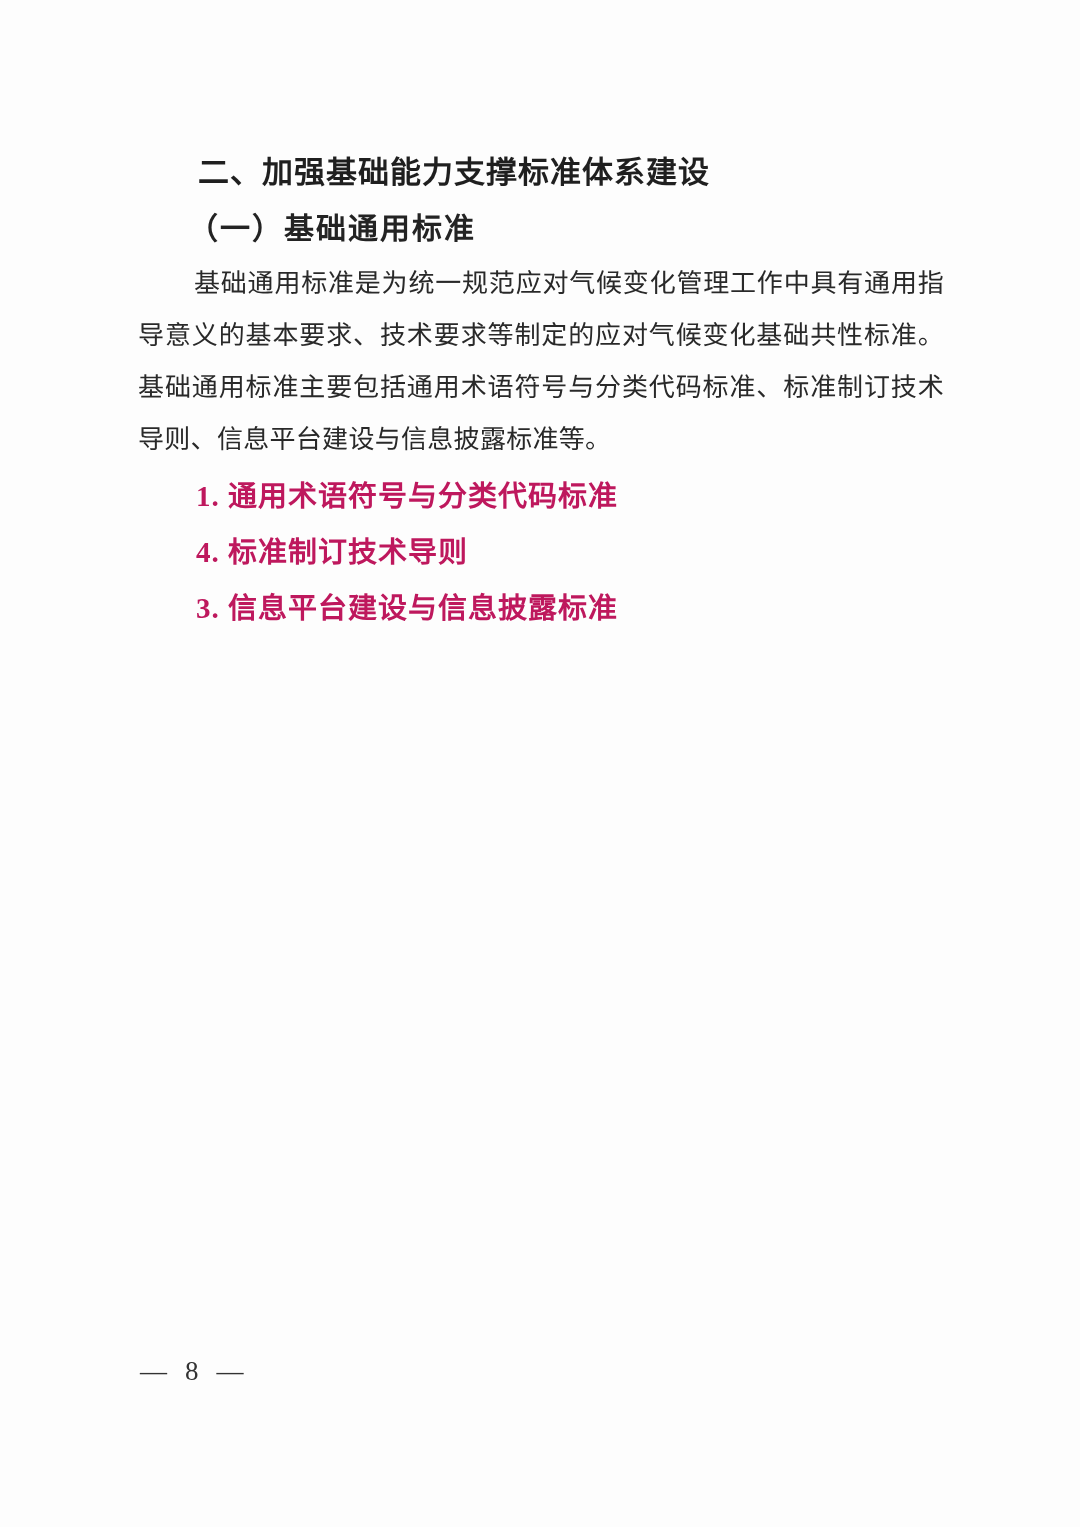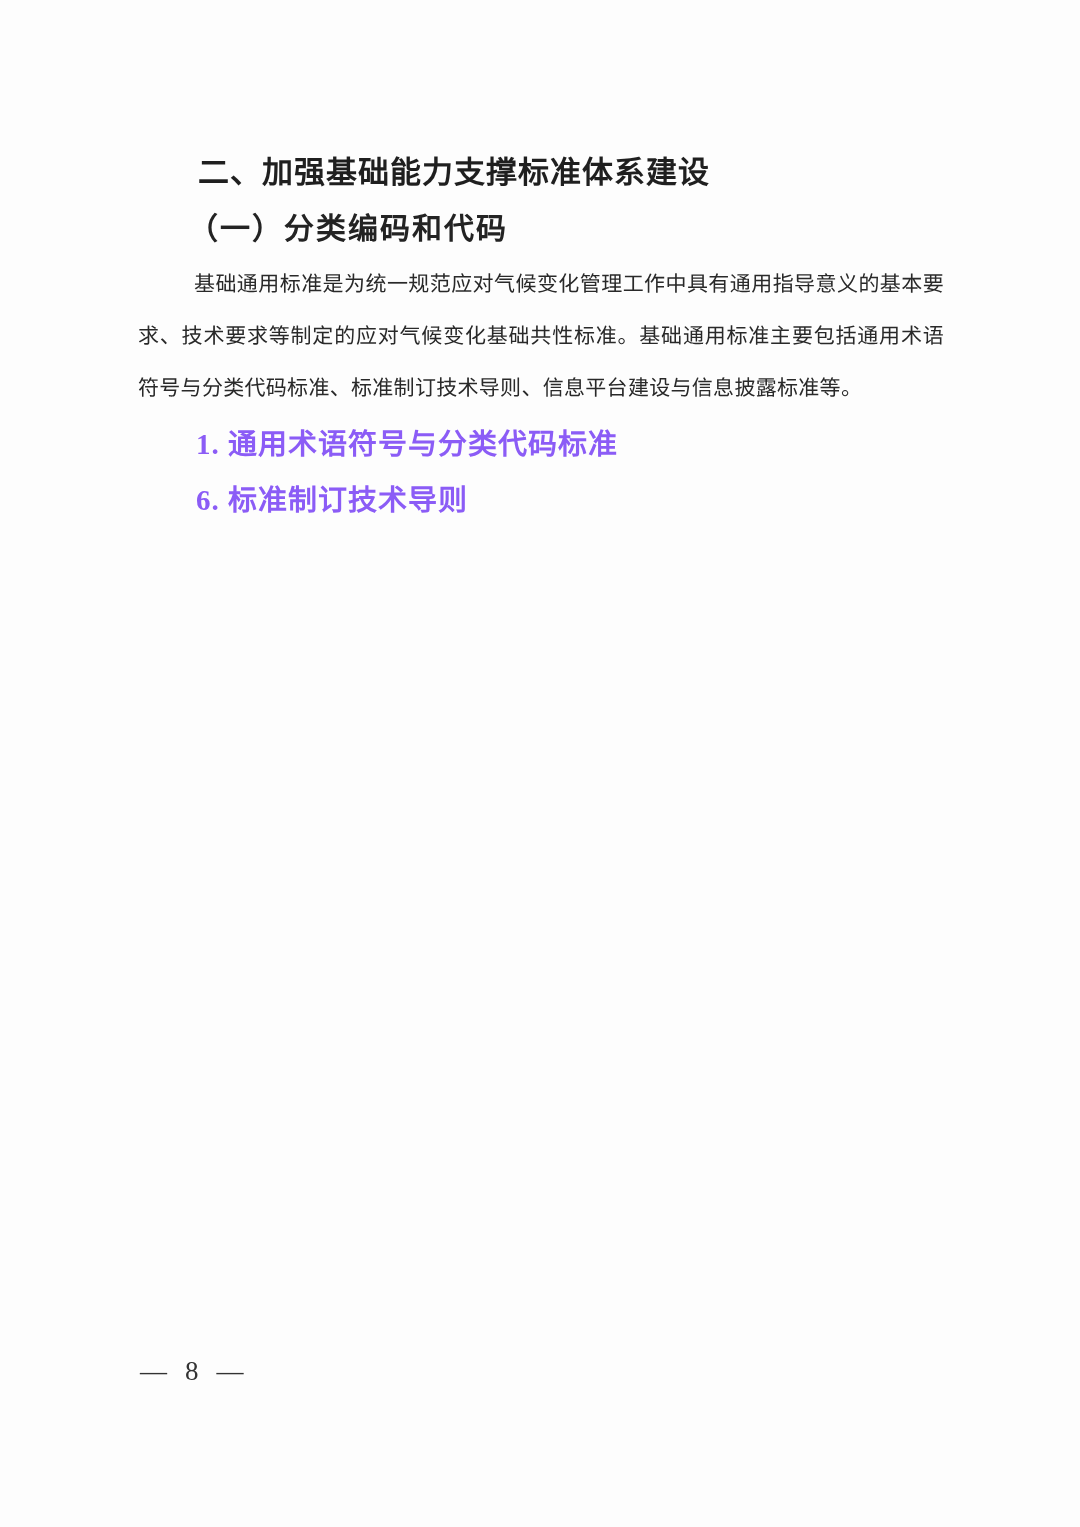--- a/index.html
+++ b/index.html
@@ -48,26 +48,26 @@
     white-space: nowrap;
   }
   .h-num {
     font-family: "Liberation Serif", serif;
     font-weight: 700;
     font-size: 29px;
     line-height: 52px;
     text-indent: 58px;
     letter-spacing: 1px;
     margin-top: 4px;
-    color: #8b5cf6;
+    color: #be185d;
     white-space: nowrap;
   }
   .para {
     margin: 2px 0 0 0;
-    font-size: 21px;
+    font-size: 26px;
     line-height: 52px;
     text-align: justify;
     text-justify: inter-character;
     text-indent: 56px;
     letter-spacing: 0.3px;
     color: #292929;
   }
   .footer {
     position: absolute;
     left: 140px;
@@ -82,30 +82,31 @@
   }
 </style>
 </head>
 <body>
 
 <div class="page">
   <div class="content">
 
     <div class="h-main">二、加强基础能力支撑标准体系建设</div>
 
-    <div class="h-sub">（一）分类编码和代码</div>
+    <div class="h-sub">（一）基础通用标准</div>
 
     <p class="para">基础通用标准是为统一规范应对气候变化管理工作中具有通用指导意义的基本要求、技术要求等制定的应对气候变化基础共性标准。基础通用标准主要包括通用术语符号与分类代码标准、标准制订技术导则、信息平台建设与信息披露标准等。</p>
 
     <div class="h-num">1. 通用术语符号与分类代码标准</div>
 
 
-    <div class="h-num">6. 标准制订技术导则</div>
+    <div class="h-num">4. 标准制订技术导则</div>
 
 
+    <div class="h-num">3. 信息平台建设与信息披露标准</div>
 
 
   </div>
 
   <div class="footer">
     <span>—</span><span class="gap"></span><span>8</span><span class="gap"></span><span>—</span>
   </div>
 </div>
 
 </body></html>

